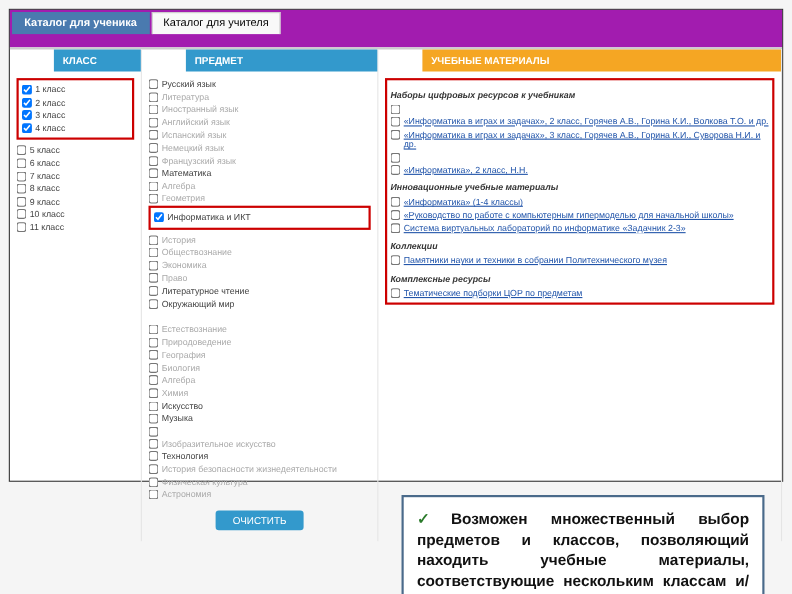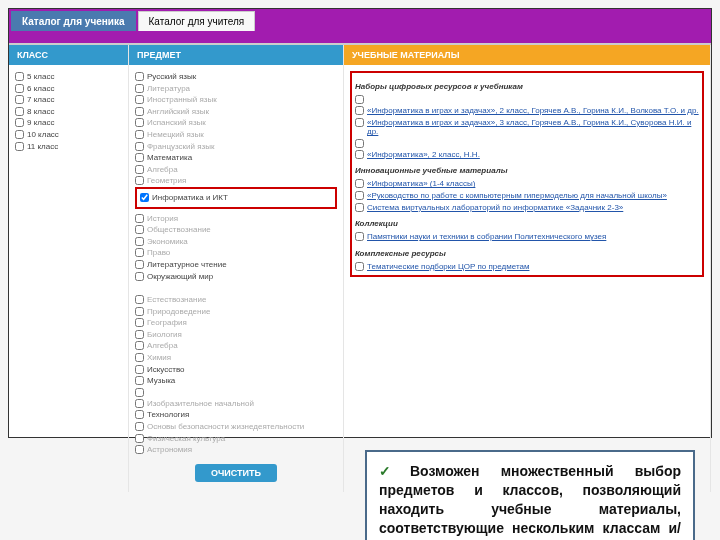--- a/index.html
+++ b/index.html
@@ -47,20 +47,21 @@
     border-right: 1px solid #e5e5e5;
   }
   .col.klass { width: 120px; }
   .col.predmet { width: 215px; }
   .col.materials { flex: 1; }
   .col-header {
     padding: 5px 8px;
     font-size: 9px;
     font-weight: bold;
     color: #fff;
+    margin-left: 40px;
   }
   .col.klass .col-header { background: #3399cc; }
   .col.predmet .col-header { background: #3399cc; }
   .col.materials .col-header { background: #f5a623; }
   .col-body {
     padding: 6px;
     font-size: 8px;
     color: #444;
   }
   .redbox {
@@ -95,21 +96,21 @@
     margin: 6px 0 3px 0;
     font-size: 8px;
     font-style: italic;
   }
   .btn {
     background: #3399cc;
     color: #fff;
     padding: 4px 16px;
     border-radius: 3px;
     font-size: 9px;
-    font-weight: bold;
+    font-weight: normal;
     margin: 8px auto 4px;
     display: inline-block;
     cursor: pointer;
   }
   .btn-wrap { text-align: center; }
   .callout {
     position: absolute;
     left: 365px;
     top: 450px;
     width: 330px;
@@ -152,20 +153,38 @@
   <div class="tabs">
     <div class="tab active">Каталог для ученика</div>
     <div class="tab">Каталог для учителя</div>
   </div>
 
   <div class="columns">
 
     <div class="col klass">
       <div class="col-header">КЛАСС</div>
       <div class="col-body">
+        <div class="redbox" id="klass-hi">
+            <label class="item">
+              <input type="checkbox" checked="" style="">
+              <span>1 класс</span>
+            </label>
+            <label class="item">
+              <input type="checkbox" checked="" style="">
+              <span>2 класс</span>
+            </label>
+            <label class="item">
+              <input type="checkbox" checked="" style="">
+              <span>3 класс</span>
+            </label>
+            <label class="item">
+              <input type="checkbox" checked="" style="">
+              <span>4 класс</span>
+            </label>
+          </div>
         <div id="klass-rest">
             <label class="item">
               <input type="checkbox" style="">
               <span>5 класс</span>
             </label>
             <label class="item">
               <input type="checkbox" style="">
               <span>6 класс</span>
             </label>
             <label class="item">
@@ -303,29 +322,29 @@
               </label>
               <label class="item">
                 <input type="checkbox" style="">
                 <span>Музыка</span>
               </label>
               <label class="item dim">
                 <input type="checkbox" style="">
               </label>
               <label class="item dim">
                 <input type="checkbox" style="">
-                <span>Изобразительное начальной</span>
+                <span>Изобразительное искусство</span>
               </label>
               <label class="item">
                 <input type="checkbox" style="">
                 <span>Технология</span>
               </label>
               <label class="item dim">
                 <input type="checkbox" style="">
-                <span>Основы безопасности жизнедеятельности</span>
+                <span>История безопасности жизнедеятельности</span>
               </label>
               <label class="item dim">
                 <input type="checkbox" style="">
                 <span>Физическая культура</span>
               </label>
               <label class="item dim">
                 <input type="checkbox" style="">
                 <span>Астрономия</span>
               </label>
             </div>

